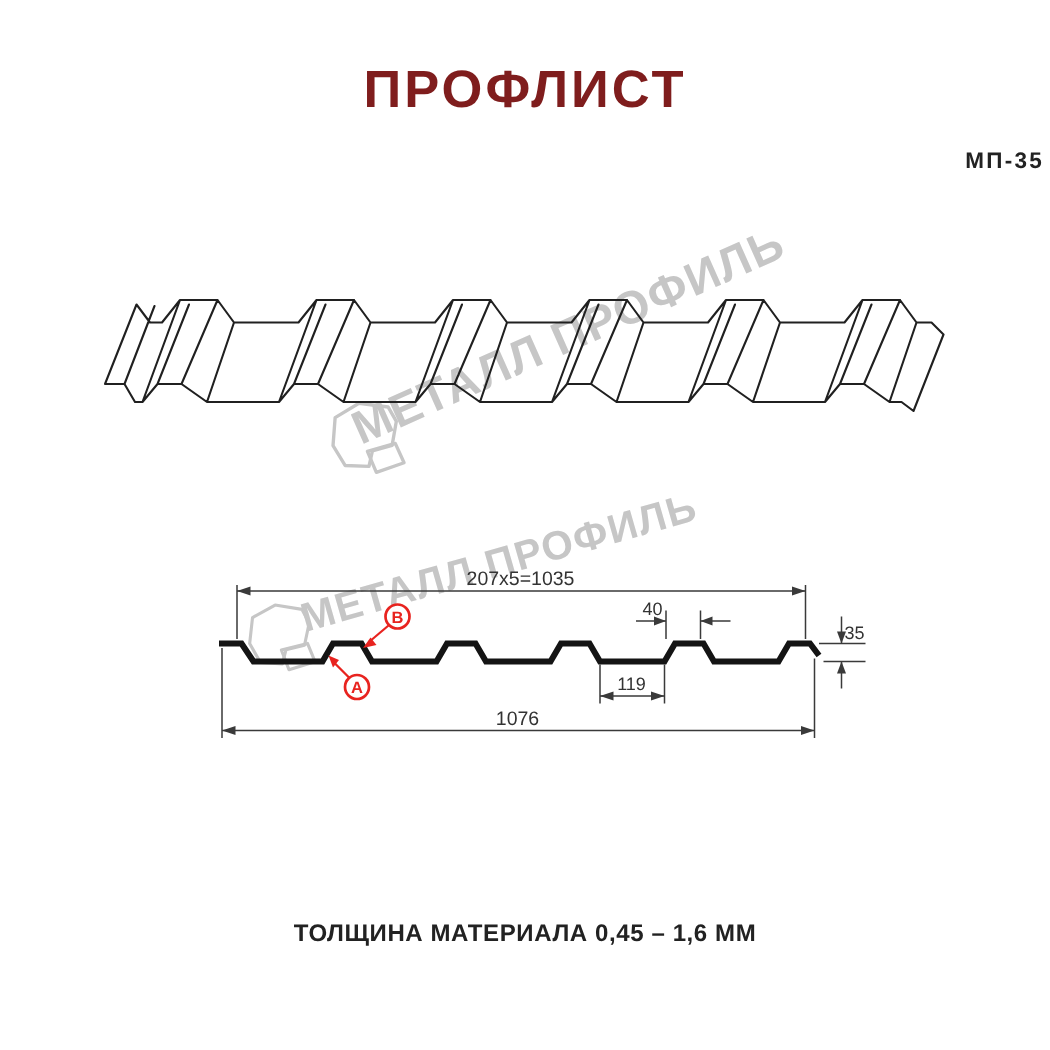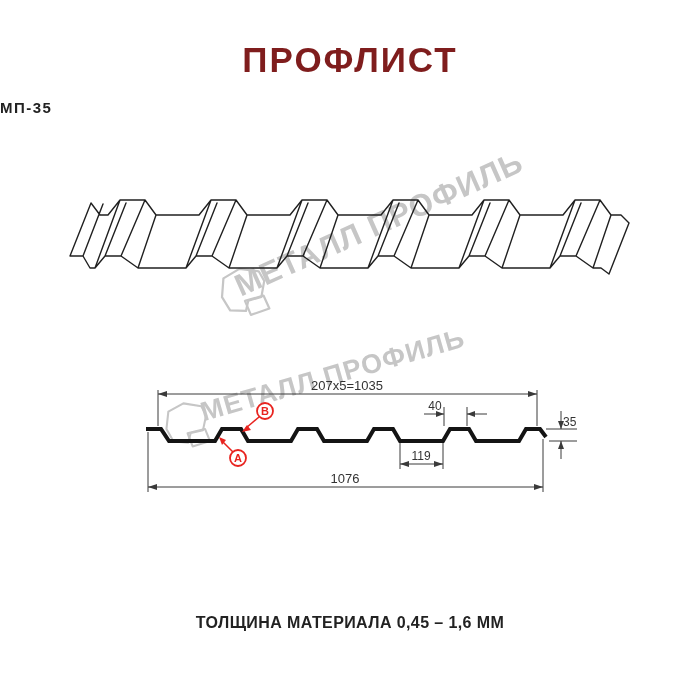--- a/index.html
+++ b/index.html
@@ -5,21 +5,21 @@
   html,body{margin:0;padding:0;background:#fff;}
   .page{
     position:relative;width:700px;height:700px;background:#ffffff;overflow:hidden;
     font-family:"Liberation Sans", sans-serif;
   }
   .page-title{
     position:absolute;top:40px;left:0;width:700px;text-align:center;
     font-size:35px;font-weight:800;letter-spacing:2px;color:#7f1d1d;
   }
   .page-subtitle{
-    position:absolute;top:99px;left:0;width:696px;text-align:left;
+    position:absolute;top:99px;left:0;width:696px;text-align:right;
     font-size:15px;font-weight:700;letter-spacing:1.5px;color:#222222;
   }
   .footer-note{
     position:absolute;top:614px;left:0;width:700px;text-align:center;
     font-size:16px;font-weight:700;letter-spacing:0.4px;color:#222222;
   }
   .wm-text{
     position:absolute;white-space:nowrap;color:#c6c6c6;font-weight:700;
   }
   .wm1-text{

